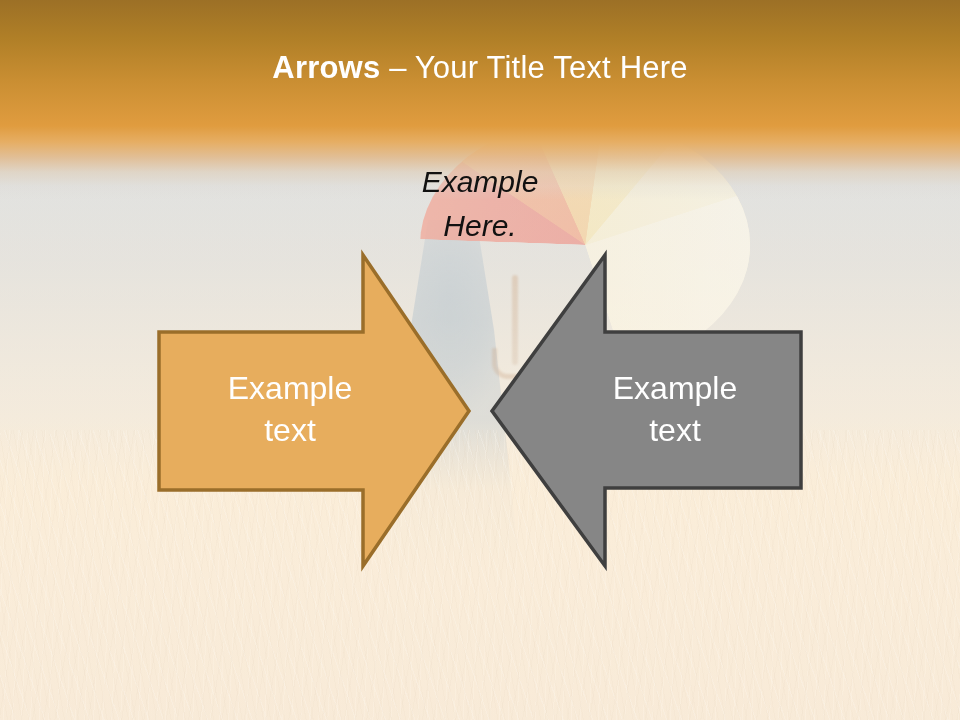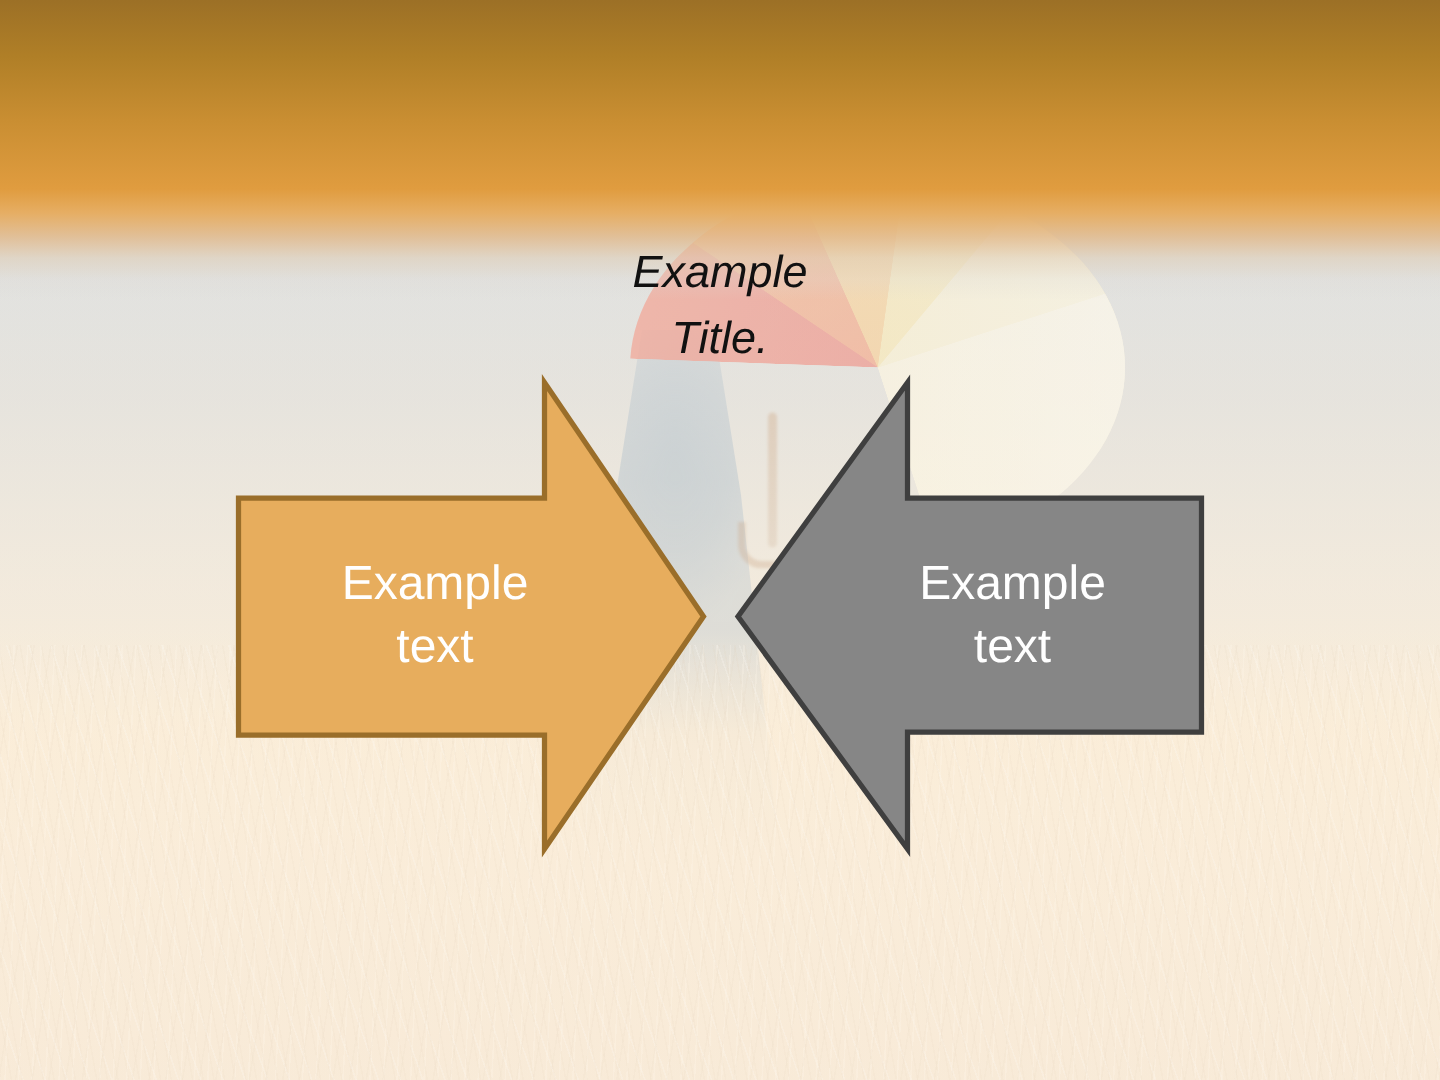--- a/index.html
+++ b/index.html
@@ -162,24 +162,25 @@
     </div>
     <div class="umb-handle"></div>
     <div class="umb-hook"></div>
   </div>
 
   <div class="bg-layer bg-grass"></div>
   <div class="bg-layer bg-grass-texture"></div>
   <div class="bg-layer bg-veil"></div>
 
   <div class="title-band"></div>
+  <div class="title-text" style="color: rgb(255, 255, 255);"><b>Arrows</b><span class="light"> – </span><span class="light">Your Title Text Here</span></div>
 
   <div class="caption" style="color: rgb(17, 17, 17);">
     <div>Example</div>
-    <div>Title.</div>
+    <div>Here.</div>
   </div>
 
   <svg class="arrow-svg" viewBox="0 0 960 720">
 
     <polygon id="shape-right-arrow" points="159,332 363,332 363,255 469,411 363,566 363,490 159,490" fill="#e7ad5d" stroke="#9a6e2a" stroke-width="3.5" stroke-linejoin="miter"></polygon>
 
     <polygon id="shape-left-arrow" points="801,332 605,332 605,255 492,411 605,566 605,488 801,488" fill="#868686" stroke="#3f3f3f" stroke-width="3.5" stroke-linejoin="miter"></polygon>
   </svg>
 
   <div class="arrow-label" id="label-right-arrow" style="color: rgb(255, 255, 255);">

